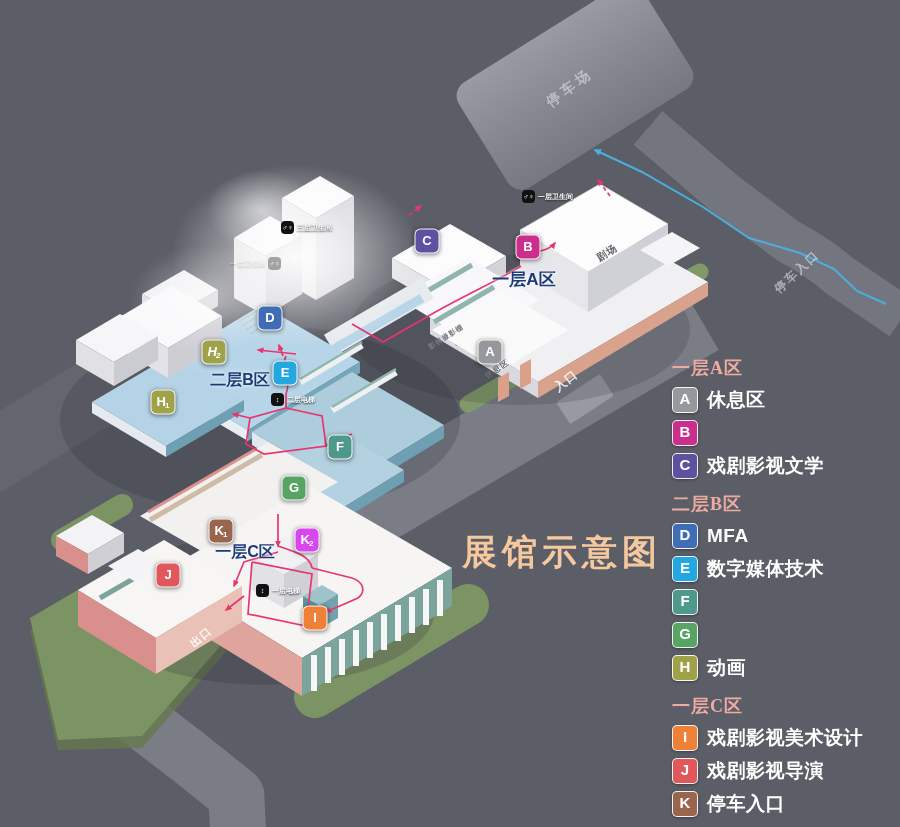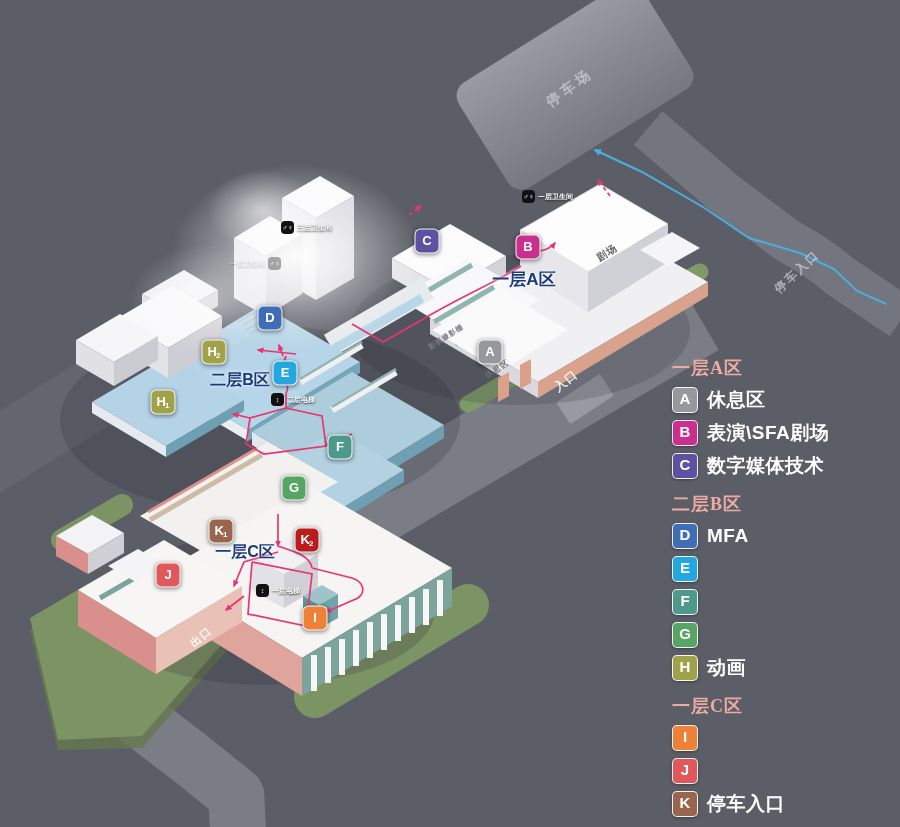--- a/index.html
+++ b/index.html
@@ -209,25 +209,25 @@
       <div class="ztitle" style="left: 240px; top: 380px; font-size: 16px; color: rgb(27, 58, 120);">二层B区</div>
       <div class="ztitle" style="left: 245px; top: 552px; font-size: 16px; color: rgb(27, 58, 120);">一层C区</div>
       <div class="mbadge" style="left: 490px; top: 352px; background: rgb(150, 152, 158);">A</div>
       <div class="mbadge" style="left: 528px; top: 247px; background: rgb(203, 47, 142);">B</div>
       <div class="mbadge" style="left: 427px; top: 241px; background: rgb(95, 81, 162);">C</div>
       <div class="mbadge" style="left: 270px; top: 318px; background: rgb(63, 109, 182);">D</div>
       <div class="mbadge" style="left: 285px; top: 373px; background: rgb(35, 167, 224);">E</div>
       <div class="mbadge" style="left: 340px; top: 447px; background: rgb(78, 153, 140);">F</div>
       <div class="mbadge" style="left: 294px; top: 488px; background: rgb(88, 164, 100);">G</div>
       <div class="mbadge" style="left: 163px; top: 402px; background: rgb(160, 162, 74);">H<sub>1</sub></div>
-      <div class="mbadge" style="left: 214px; top: 352px; background: rgb(160, 162, 74);">H<sub>2</sub></div>
+      <div class="mbadge" style="left: 214px; top: 352px; background: rgb(160, 162, 74); font-style: italic;">H<sub>2</sub></div>
       <div class="mbadge" style="left: 315px; top: 618px; background: rgb(239, 128, 56);">I</div>
       <div class="mbadge" style="left: 168px; top: 575px; background: rgb(224, 88, 92);">J</div>
       <div class="mbadge" style="left: 221px; top: 531px; background: rgb(153, 102, 77);">K<sub>1</sub></div>
-      <div class="mbadge" style="left: 307px; top: 540px; background: #b91c1c;">K<sub>2</sub></div>
+      <div class="mbadge" style="left: 307px; top: 540px; background: #d946ef;">K<sub>2</sub></div>
       <div class="fac" style="left: 528px; top: 197px; opacity: 1;">
         <span class="fic">♂♀</span>
         <span class="ftx">一层卫生间</span>
       </div>
       <div class="fac" style="left: 287px; top: 228px; opacity: 1;">
         <span class="fic">♂♀</span>
         <span class="ftx">三层卫生间</span>
       </div>
       <div class="fac" style="left: 268px; top: 264px; opacity: 0.35; flex-direction: row-reverse; transform: translate(-100%, -7px) translateX(13px);">
         <span class="fic">♂♀</span>
@@ -243,69 +243,72 @@
       </div>
       <div class="rlabel" style="left: 570px; top: 88px; font-size: 14px; letter-spacing: 4px; color: rgba(255, 255, 255, 0.45); transform: translate(-50%, -50%) rotate(-37deg);">停车场</div>
       <div class="rlabel" style="left: 797px; top: 272px; font-size: 12px; letter-spacing: 2px; color: rgba(255, 255, 255, 0.5); transform: translate(-50%, -50%) rotate(-43deg);">停车入口</div>
       <div class="rlabel" style="left: 566px; top: 381px; font-size: 12px; letter-spacing: 1px; color: rgba(255, 255, 255, 0.85); transform: translate(-50%, -50%) rotate(-38deg);">入口</div>
       <div class="rlabel" style="left: 201px; top: 637px; font-size: 11px; letter-spacing: 1px; color: rgba(255, 255, 255, 0.9); transform: translate(-50%, -50%) rotate(-40deg);">出口</div>
       <div class="roomlabel" style="left: 607px; top: 253px; font-size: 10px; color: rgb(98, 98, 106); letter-spacing: 1px; transform: translate(-50%, -50%) rotate(-33deg);">剧场</div>
       <div class="roomlabel" style="left: 497px; top: 369px; font-size: 8px; color: rgb(109, 109, 116); letter-spacing: 1px; transform: translate(-50%, -50%) rotate(-33deg);">休息区</div>
       <div class="roomlabel" style="left: 446px; top: 337px; font-size: 7px; color: rgb(122, 122, 128); letter-spacing: 1px; transform: translate(-50%, -50%) rotate(-33deg);">影视摄影棚</div>
     </div>
 
+  <div class="map-title" style="color: rgb(246, 200, 158);">展馆示意图</div>
 
   <div class="legend">
     <section>
       <h3 style="color: rgb(237, 171, 161);">一层A区</h3>
       <div class="items">
           <div class="lrow">
             <span class="lbadge" style="background: rgb(150, 152, 158);">A</span>
             <span class="llabel">休息区</span>
           </div>
           <div class="lrow">
             <span class="lbadge" style="background: rgb(203, 47, 142);">B</span>
-            <span class="llabel">表演\SFA剧场</span>
           </div>
           <div class="lrow">
             <span class="lbadge" style="background: rgb(95, 81, 162);">C</span>
-            <span class="llabel">数字媒体技术</span>
+            <span class="llabel">戏剧影视文学</span>
           </div>
         </div>
     </section>
     <section>
       <h3 style="color: rgb(237, 171, 161);">二层B区</h3>
       <div class="items">
           <div class="lrow">
             <span class="lbadge" style="background: rgb(63, 109, 182);">D</span>
             <span class="llabel">MFA</span>
           </div>
           <div class="lrow">
             <span class="lbadge" style="background: rgb(35, 167, 224);">E</span>
+            <span class="llabel">数字媒体技术</span>
           </div>
           <div class="lrow">
             <span class="lbadge" style="background: rgb(78, 153, 140);">F</span>
           </div>
           <div class="lrow">
             <span class="lbadge" style="background: rgb(88, 164, 100);">G</span>
           </div>
           <div class="lrow">
             <span class="lbadge" style="background: rgb(160, 162, 74);">H</span>
             <span class="llabel">动画</span>
           </div>
         </div>
     </section>
     <section>
       <h3 style="color: rgb(237, 171, 161);">一层C区</h3>
       <div class="items">
           <div class="lrow">
             <span class="lbadge" style="background: rgb(239, 128, 56);">I</span>
+            <span class="llabel">戏剧影视美术设计</span>
           </div>
           <div class="lrow">
             <span class="lbadge" style="background: rgb(224, 88, 92);">J</span>
+            <span class="llabel">戏剧影视导演</span>
           </div>
           <div class="lrow">
             <span class="lbadge" style="background: rgb(153, 102, 77);">K</span>
             <span class="llabel">停车入口</span>
           </div>
         </div>
     </section>
   </div>
 </div>
 

